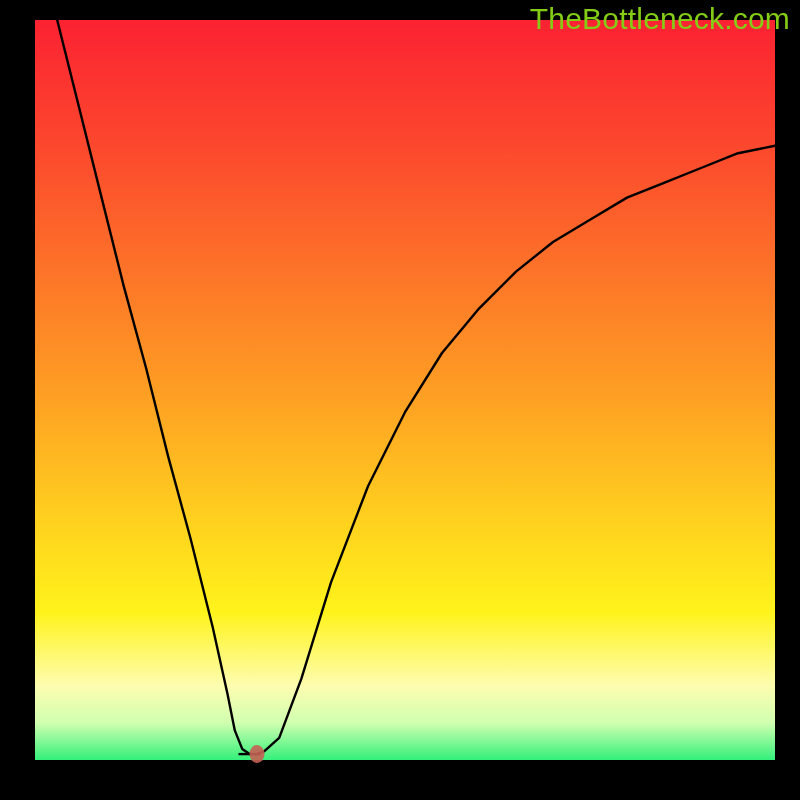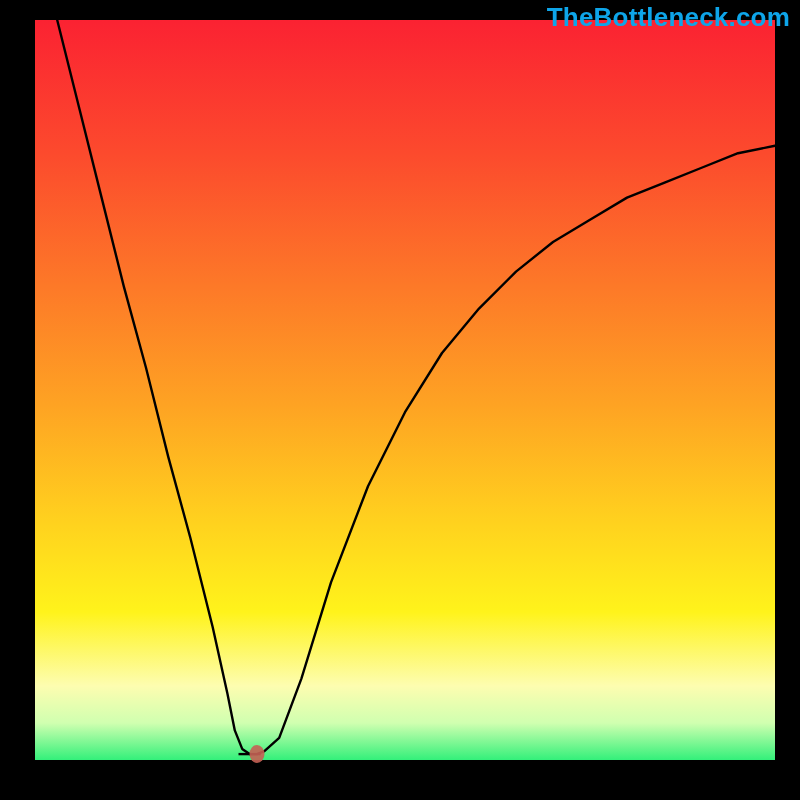--- a/index.html
+++ b/index.html
@@ -34,23 +34,23 @@
       #fff31b 80%,
       #fdfdb0 90%,
       #d0ffb0 95%,
       #33f07a 100%
     );
   }
   .watermark {
     position: absolute;
     top: 2px;
     right: 10px;
-    color: #0ea5e9;
-    font-size: 26px;
-    font-weight: 700;
+    color: #84cc16;
+    font-size: 30px;
+    font-weight: 400;
     letter-spacing: 0.2px;
     user-select: none;
   }
   svg.overlay {
     position: absolute;
     left: 35px;
     top: 20px;
     width: 740px;
     height: 740px;
     overflow: visible;

